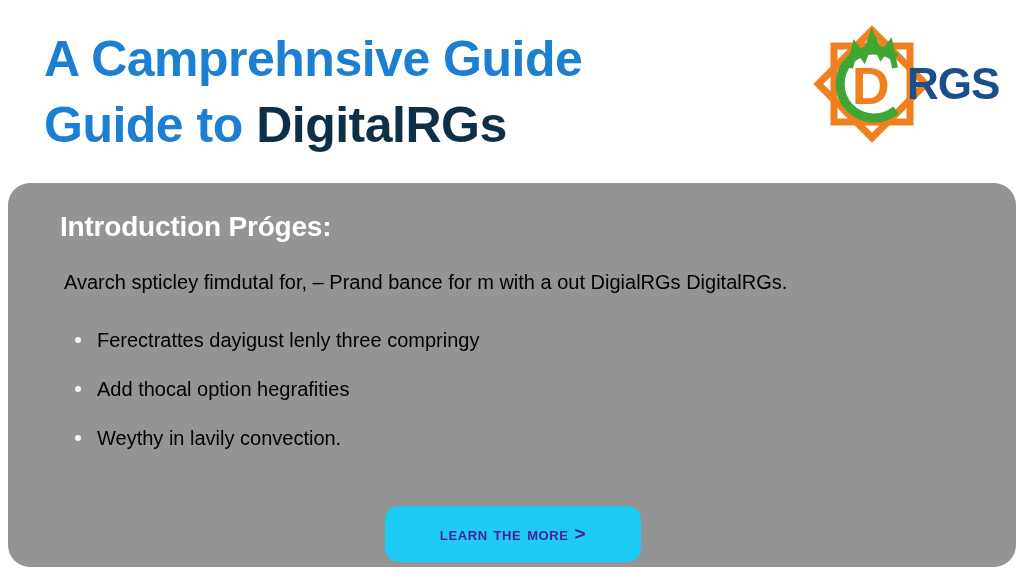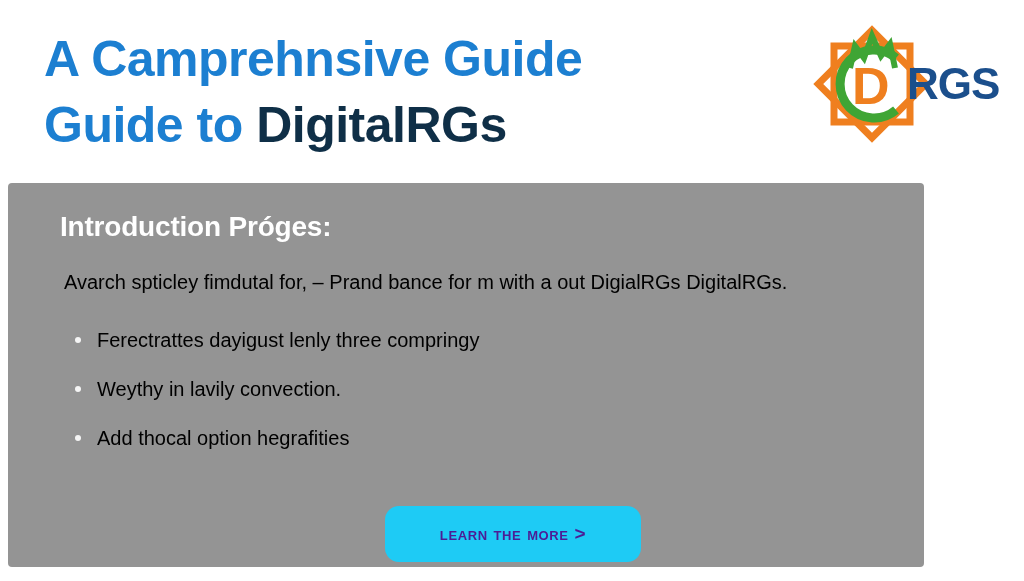--- a/index.html
+++ b/index.html
@@ -78,24 +78,24 @@
     letter-spacing: -1px;
     color: #1B4F8C;
     line-height: 1;
   }
 
   
   .card {
     position: absolute;
     left: 8px;
     top: 183px;
-    width: 916px;
+    width: 1008px;
     height: 384px;
     background: #949494;
-    border-radius: 4px;
+    border-radius: 22px;
   }
 
   .card-title {
     position: absolute;
     left: 52px;
     top: 28px;
     font-size: 28px;
     font-weight: bold;
     color: #ffffff;
     letter-spacing: -0.2px;
@@ -196,20 +196,20 @@
   </div>
 
   <section class="card">
 
     <h2 class="card-title">Introduction Próges:</h2>
 
     <p class="card-intro">Avarch spticley fimdutal for, – Prand bance for m with a out DigialRGs DigitalRGs.</p>
 
     <ul class="bullets">
       <li>Ferectrattes dayigust lenly three compringy</li>
+      <li>Add thocal option hegrafities</li>
       <li>Weythy in lavily convection.</li>
-      <li>Add thocal option hegrafities</li>
     </ul>
 
     <button class="cta">Learn the more &gt;</button>
 
   </section>
 </div>
 
 </body></html>

